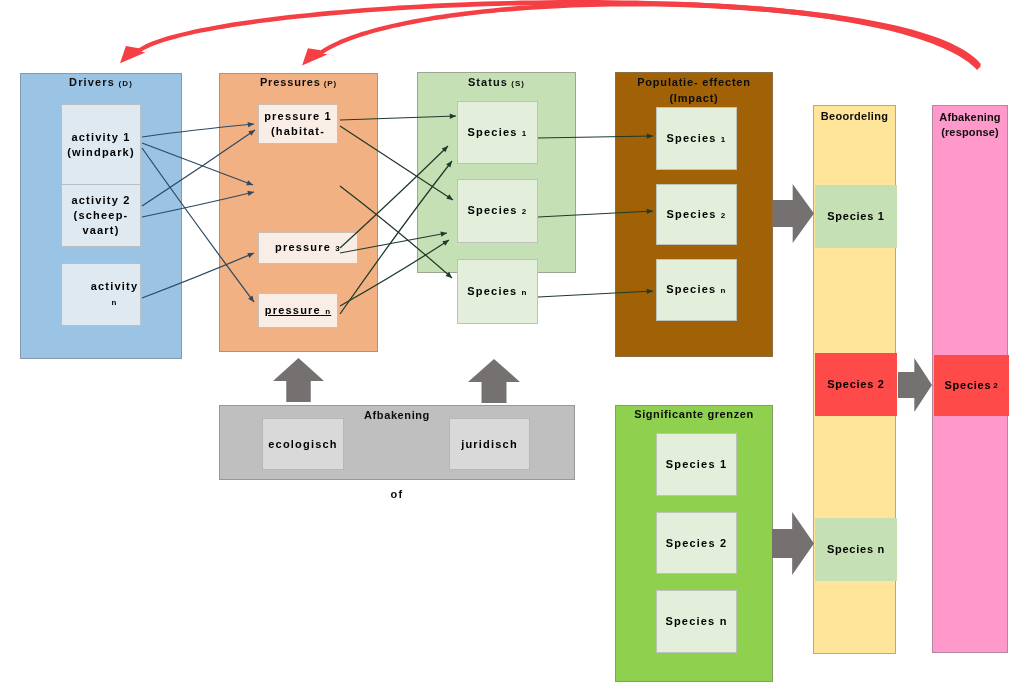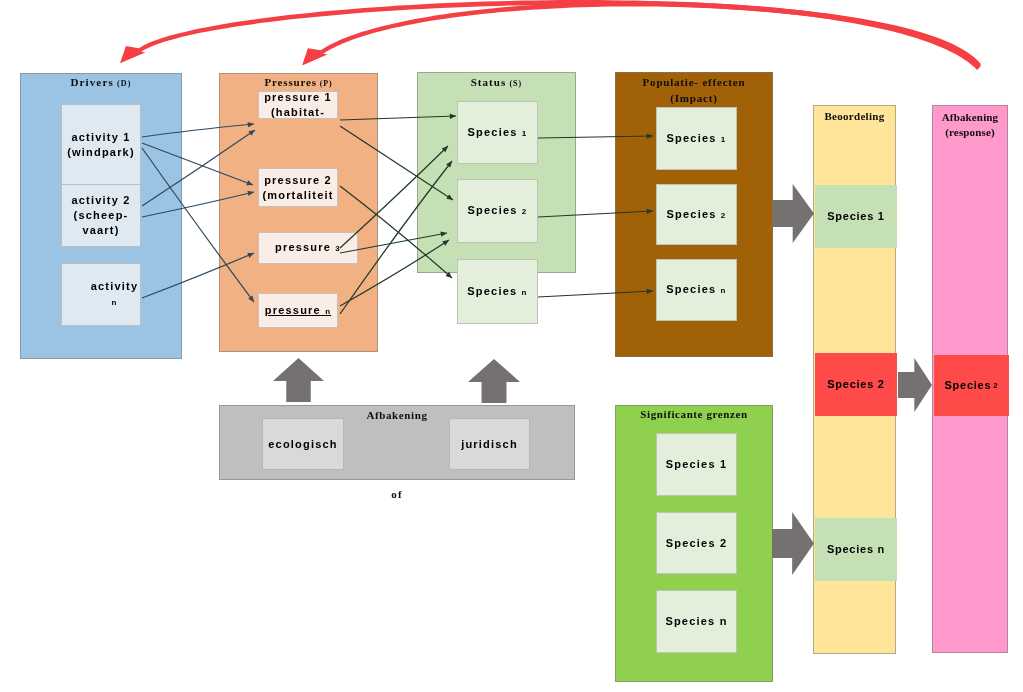--- a/index.html
+++ b/index.html
@@ -1,21 +1,21 @@
 <!DOCTYPE html>
 <html><head>
 <meta charset="utf-8">
 <style>
   html,body{margin:0;padding:0;background:#ffffff;}
   body{width:1023px;height:692px;position:relative;overflow:hidden;
        font-family:"Liberation Sans", sans-serif;}
   .stage{position:absolute;left:0;top:0;width:1023px;height:692px;background:#fff;}
   .panel{position:absolute;box-sizing:border-box;border:1px solid rgba(120,120,120,.55);}
   .ptitle{position:absolute;left:0;right:0;text-align:center;font-weight:bold;color:#0d0d0d;
-          font-size:11px;line-height:16px;letter-spacing:.55px;white-space:nowrap;font-family:Liberation Serif, serif;}
+          font-size:11px;line-height:16px;letter-spacing:.55px;white-space:nowrap;}
   .ptitle .sm{font-size:8px;}
   .ibox{position:absolute;box-sizing:border-box;display:flex;align-items:center;justify-content:center;
         text-align:center;font-weight:bold;color:#000;line-height:15px;font-size:11px;
         letter-spacing:1.2px;border:1px solid rgba(150,150,150,.5);}
   .ibox .sub{font-size:8px;font-weight:bold;}
   .seg{position:absolute;box-sizing:border-box;display:flex;align-items:center;justify-content:center;
        font-weight:bold;font-size:11px;letter-spacing:.75px;color:#000;line-height:13px;}
   .seg .sub{font-size:8px;font-weight:bold;margin-left:2px;}
   svg.ov{position:absolute;left:0;top:0;width:1023px;height:692px;overflow:visible;}
 </style>
@@ -39,29 +39,24 @@
       </div>
     <div class="ibox" id="b-drv2" style="left: 40px; top: 189px; width: 80px; height: 63px; background: rgb(222, 233, 242); padding-left: 27px;">
       <div>
         <span>activity</span>
         <span class="sub">n</span></div>
       </div>
   </div>
 
   <div class="panel" id="p-pressures" style="left: 219px; top: 73px; width: 159px; height: 279px; background: rgb(242, 177, 131);">
     <div class="ptitle" id="t-pressures" style="top: 0px; letter-spacing: 0.85px;"><span>Pressures</span><span class="sm"> (P)</span></div>
-    <div class="ibox" id="b-prs0" style="left: 38px; top: 17px; width: 80px; height: 28px; background: rgb(249, 237, 229); justify-content: center;">
+    <div class="ibox" id="b-prs0" style="left: 38px; top: 30px; width: 80px; height: 40px; background: rgb(249, 237, 229); justify-content: center;">
       <div>
         <span>pressure  1</span><br>
         <span>(habitat-</span></div>
-      </div>
-    <div class="ibox" id="b-prs1" style="left: 38px; top: 94px; width: 80px; height: 39px; background: rgb(249, 237, 229);">
-      <div>
-        <span>pressure  2</span><br>
-        <span>(mortaliteit</span></div>
       </div>
     <div class="ibox" id="b-prs2" style="left: 38px; top: 158px; width: 100px; height: 32px; background: rgb(249, 237, 229);">
       <div>
         <span>pressure</span>
         <span class="sub">3</span></div>
       </div>
     <div class="ibox" id="b-prs3" style="left: 38px; top: 219px; width: 80px; height: 35px; background: rgb(249, 237, 229); text-decoration: underline;">
       <div>
         <span>pressure</span>
         <span class="sub">n</span></div>

